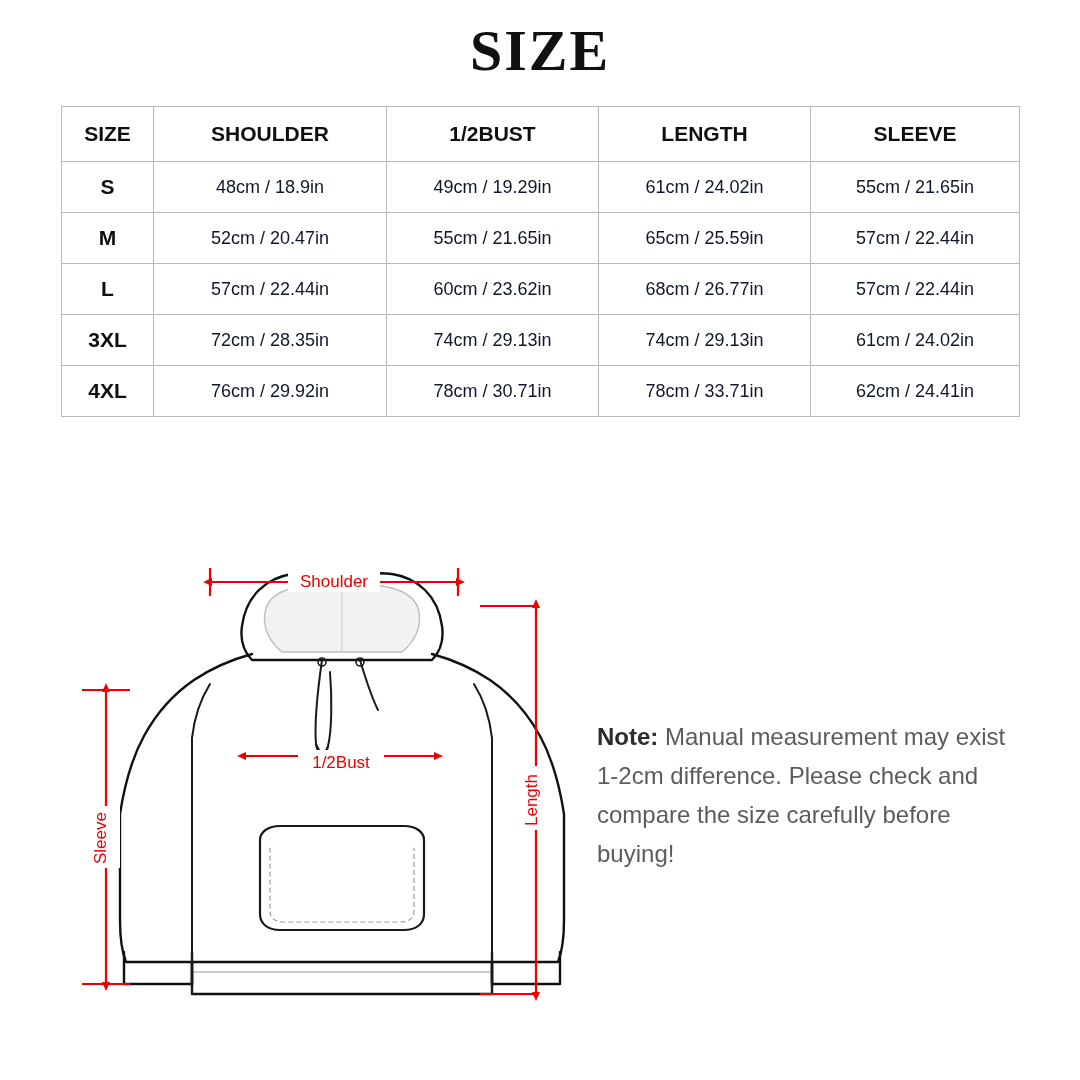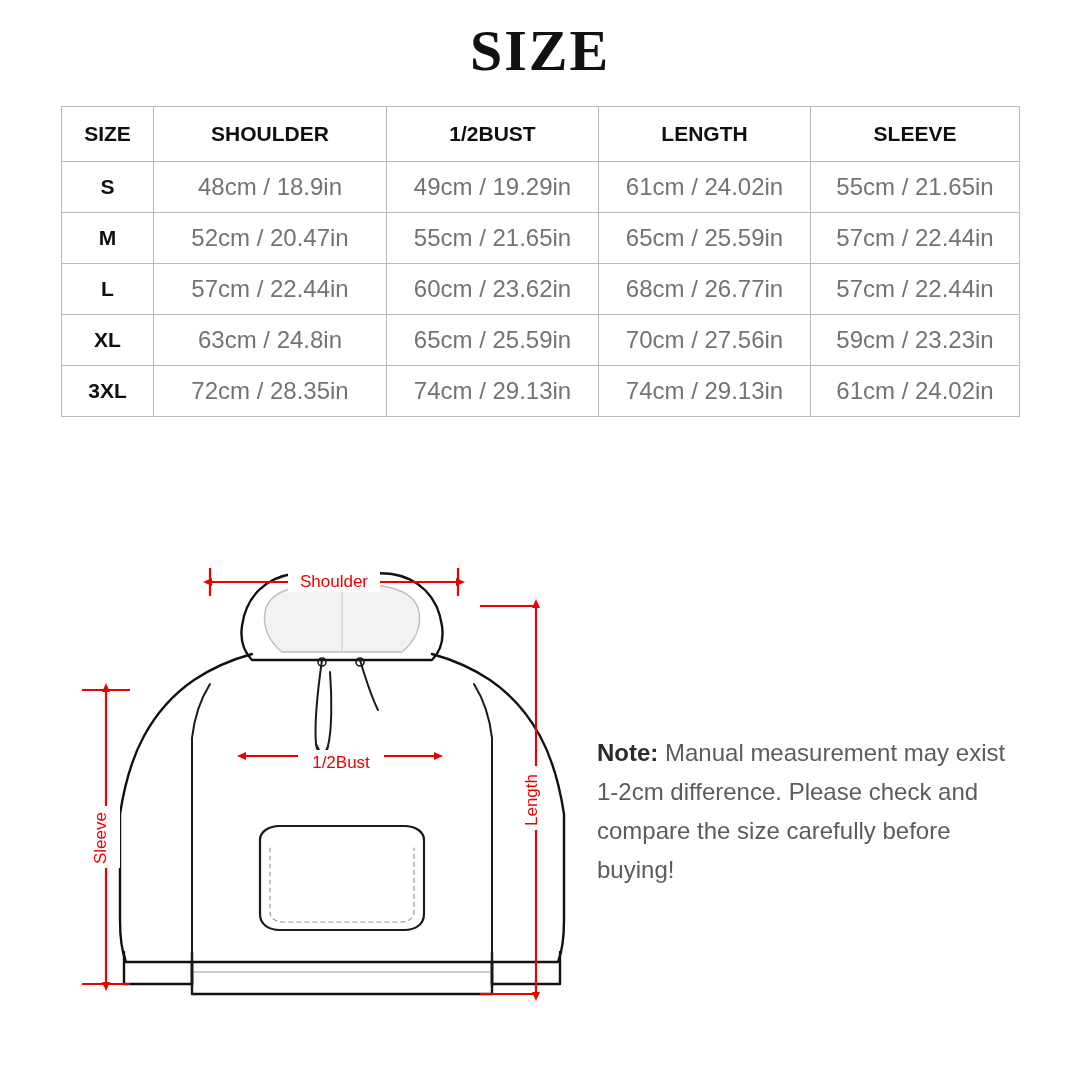--- a/index.html
+++ b/index.html
@@ -39,22 +39,22 @@
     border-collapse: collapse;
     width: 100%;
     table-layout: fixed;
   }
   table.size-table th,
   table.size-table td {
     border: 1px solid #b9b9b9;
     text-align: center;
     vertical-align: middle;
     height: 48px;
-    font-size: 24px;
-    color: #737373;
+    font-size: 18px;
+    color: #0f172a;
     font-weight: 400;
   }
   table.size-table th {
     font-size: 21px;
     font-weight: 700;
     color: #0f0f0f;
     height: 52px;
   }
   table.size-table td.size-cell {
     font-size: 21px;
@@ -79,21 +79,20 @@
 
   
   #note {
     position: absolute;
     left: 597px;
     top: 718px;
     width: 430px;
     font-size: 24px;
     line-height: 1.62;
     color: #5c5c5c;
-    margin-top: 16px;
   }
   #note .note-label {
     font-weight: 700;
     color: #2b2b2b;
   }
 </style>
 </head>
 <body>
 
 <h1 id="page-title">SIZE</h1>
@@ -132,32 +131,32 @@
         <td>57cm / 22.44in</td>
       </tr>
       <tr>
         <td class="size-cell">L</td>
         <td>57cm / 22.44in</td>
         <td>60cm / 23.62in</td>
         <td>68cm / 26.77in</td>
         <td>57cm / 22.44in</td>
       </tr>
       <tr>
-        <td class="size-cell">XL</td>
-        <td>63cm / 24.8in</td>
-        <td>65cm / 25.59in</td>
-        <td>70cm / 27.56in</td>
-        <td>59cm / 23.23in</td>
-      </tr>
-      <tr>
         <td class="size-cell">3XL</td>
         <td>72cm / 28.35in</td>
         <td>74cm / 29.13in</td>
         <td>74cm / 29.13in</td>
         <td>61cm / 24.02in</td>
+      </tr>
+      <tr>
+        <td class="size-cell">4XL</td>
+        <td>76cm / 29.92in</td>
+        <td>78cm / 30.71in</td>
+        <td>78cm / 33.71in</td>
+        <td>62cm / 24.41in</td>
       </tr>
     </tbody>
   </table>
 </div>
 
 <div id="diagram">
   <svg width="520" height="470" viewBox="0 0 520 470" xmlns="http://www.w3.org/2000/svg">
     <defs>
       <marker id="arrL" markerWidth="10" markerHeight="10" refX="9" refY="4" orient="auto" markerUnits="userSpaceOnUse">
         <path d="M9,0 L0,4 L9,8 z" fill="#ee0000"></path>

